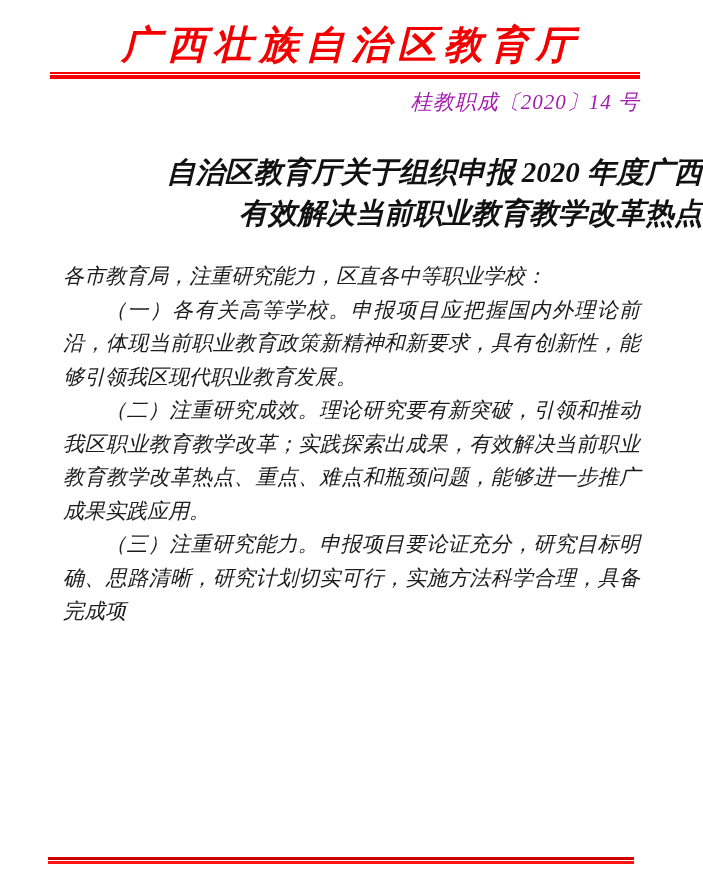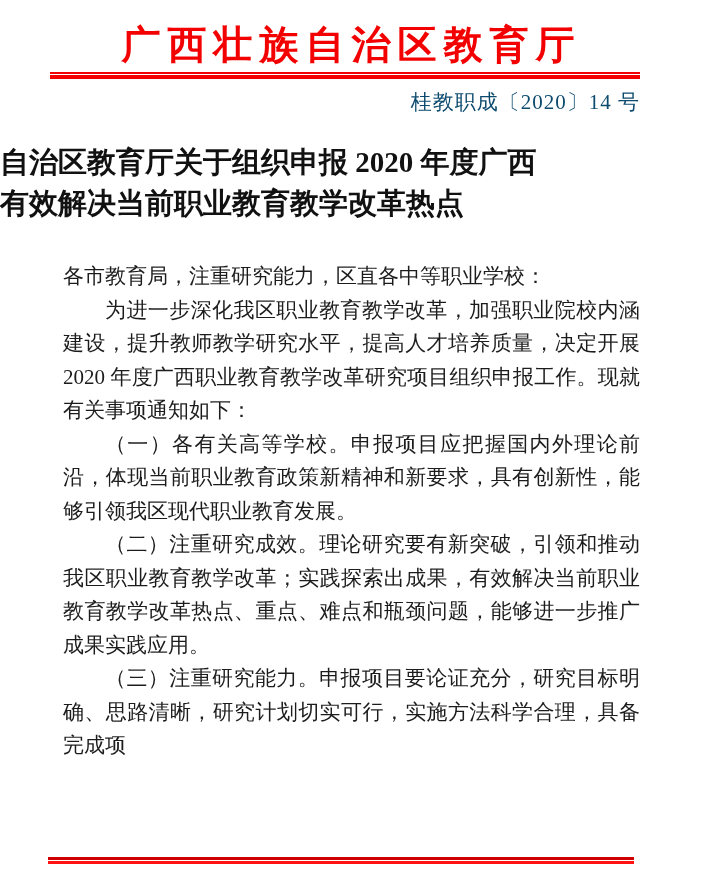--- a/index.html
+++ b/index.html
@@ -1,15 +1,15 @@
 <!DOCTYPE html>
 <html><head>
 <meta charset="utf-8">
 <style>
-  * { margin: 0; padding: 0; box-sizing: border-box; }
+  * { margin: 0; padding: 0; box-sizing: border-box; font-style: italic; }
   html, body { background: #ffffff; }
   .page {
     position: relative;
     width: 703px;
     height: 870px;
     margin: 0 auto;
     background: #ffffff;
     overflow: hidden;
     font-family: "Liberation Serif", serif;
   }
@@ -37,30 +37,30 @@
       #f30000 0px, #f30000 2px,
       #ffffff 2px, #ffffff 3px,
       #f30000 3px, #f30000 7px
     );
   }
   .doc-number {
     position: absolute;
     top: 88px;
     right: 63px;
     font-size: 21px;
-    color: #0c4a6e;
+    color: #a21caf;
     letter-spacing: 1px;
     white-space: nowrap;
   }
   .doc-title {
     position: absolute;
-    top: 142px;
+    top: 152px;
     left: 0;
     right: 0;
-    text-align: left;
+    text-align: right;
     font-weight: bold;
     font-size: 29px;
     line-height: 41px;
     color: #111111;
     font-family: "Liberation Serif", serif;
   }
   .doc-body {
     position: absolute;
     top: 260px;
     left: 63px;
@@ -104,21 +104,20 @@
 
   <div class="doc-number">桂教职成〔2020〕14 号</div>
 
   <div class="doc-title">
     <div>自治区教育厅关于组织申报 2020 年度广西</div>
     <div>有效解决当前职业教育教学改革热点</div>
   </div>
 
   <div class="doc-body">
       <div class="para salutation">各市教育局，注重研究能力，区直各中等职业学校：</div>
-      <div class="para">为进一步深化我区职业教育教学改革，加强职业院校内涵建设，提升教师教学研究水平，提高人才培养质量，决定开展 2020 年度广西职业教育教学改革研究项目组织申报工作。现就有关事项通知如下：</div>
       <div class="para">（一）各有关高等学校。申报项目应把握国内外理论前沿，体现当前职业教育政策新精神和新要求，具有创新性，能够引领我区现代职业教育发展。</div>
       <div class="para">（二）注重研究成效。理论研究要有新突破，引领和推动我区职业教育教学改革；实践探索出成果，有效解决当前职业教育教学改革热点、重点、难点和瓶颈问题，能够进一步推广成果实践应用。</div>
       <div class="para">（三）注重研究能力。申报项目要论证充分，研究目标明确、思路清晰，研究计划切实可行，实施方法科学合理，具备完成项</div>
     </div>
 
   <div class="rule-bottom"></div>
 
 </div>
 
 </body></html>

